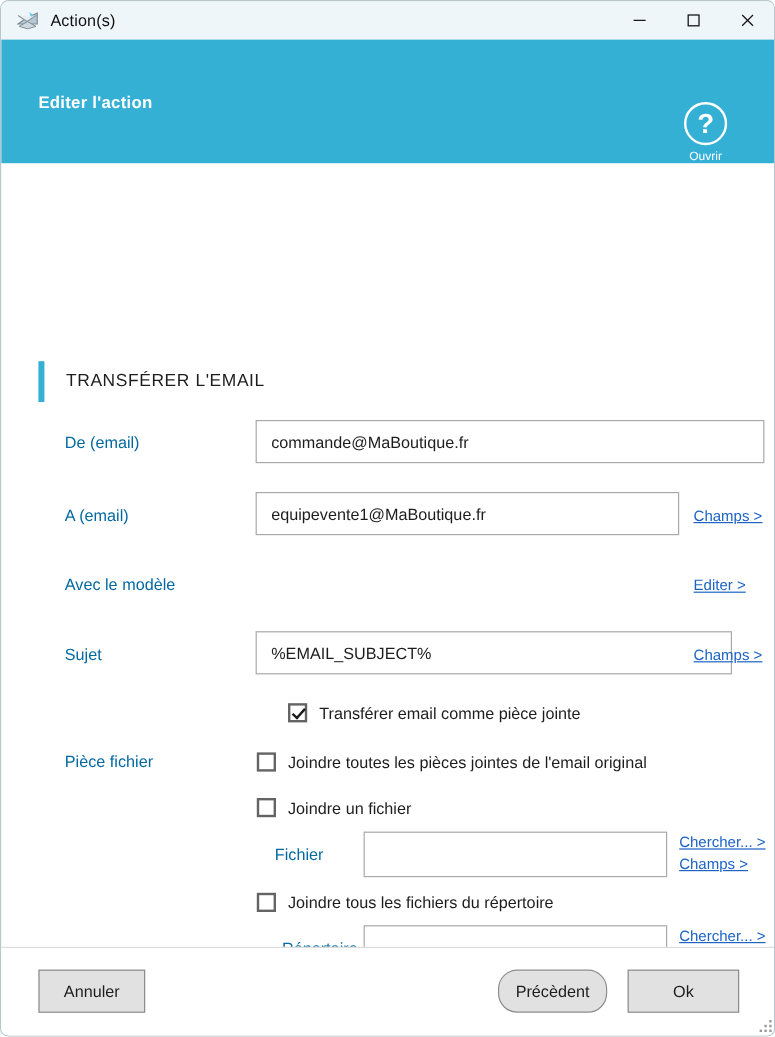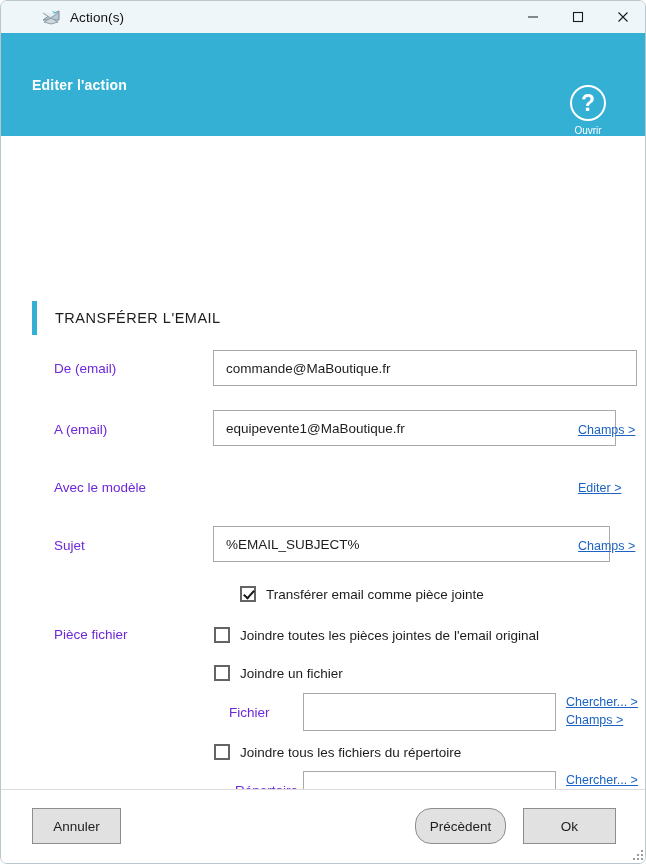--- a/index.html
+++ b/index.html
@@ -24,21 +24,20 @@
   }
 
   
   .titlebar {
     height: 32px;
     background: #eef6f9;
     display: flex;
     align-items: center;
     position: relative;
     border-bottom: none;
-    padding-left: 28px;
   }
   .app-icon {
     width: 18px;
     height: 16px;
     margin-left: 13px;
     margin-right: 10px;
     position: relative;
     flex: none;
   }
   .app-icon svg { display:block; }
@@ -130,21 +129,21 @@
   .section-title {
     margin-left: 18px;
     font-size: 14.5px;
     color: #1d1d1d;
     letter-spacing: .5px;
   }
   .flabel {
     position: absolute;
     left: 53px;
     font-size: 13.5px;
-    color: #6d28d9;
+    color: #0369a1;
     white-space: nowrap;
   }
   .flabel.indent {
     left: 228px;
   }
 
   .field {
     position: absolute;
     box-sizing: border-box;
     border: 1px solid #a9a9a9;
@@ -331,21 +330,21 @@
 
     <div class="section-head">
       <div class="section-bar"></div>
       <div class="section-title">TRANSFÉRER L'EMAIL</div>
     </div>
 
     <div class="flabel" style="top:225px;">De (email)</div>
     <div class="field" style="left:212px; top:214px; width:424px;">commande@MaBoutique.fr</div>
 
     <div class="flabel" style="top:286px;">A (email)</div>
-    <div class="field" style="left:212px; top:274px; width:403px;">equipevente1@MaBoutique.fr</div>
+    <div class="field" style="left:212px; top:274px; width:353px;">equipevente1@MaBoutique.fr</div>
     <div class="link" style="left:577px; top:287px;">Champs &gt;</div>
 
     <div class="flabel" style="top:344px;">Avec le modèle</div>
     <div class="link" style="left:577px; top:345px;">Editer &gt;</div>
 
     <div class="flabel" style="top:402px;">Sujet</div>
     <div class="field" style="left:212px; top:390px; width:397px;">%EMAIL_SUBJECT%</div>
     <div class="link" style="left:577px; top:403px;">Champs &gt;</div>
 
     <div class="cbrow" style="left:213px; top:450px;padding-left:26px;">

